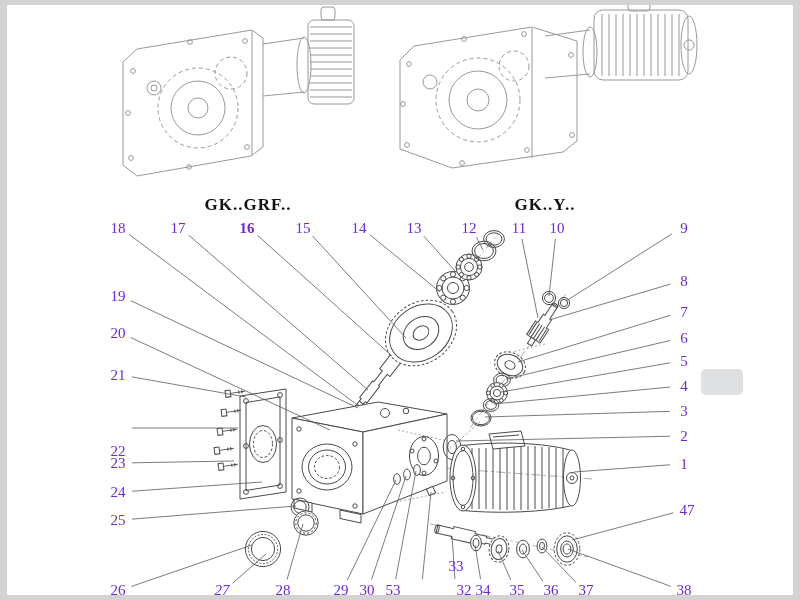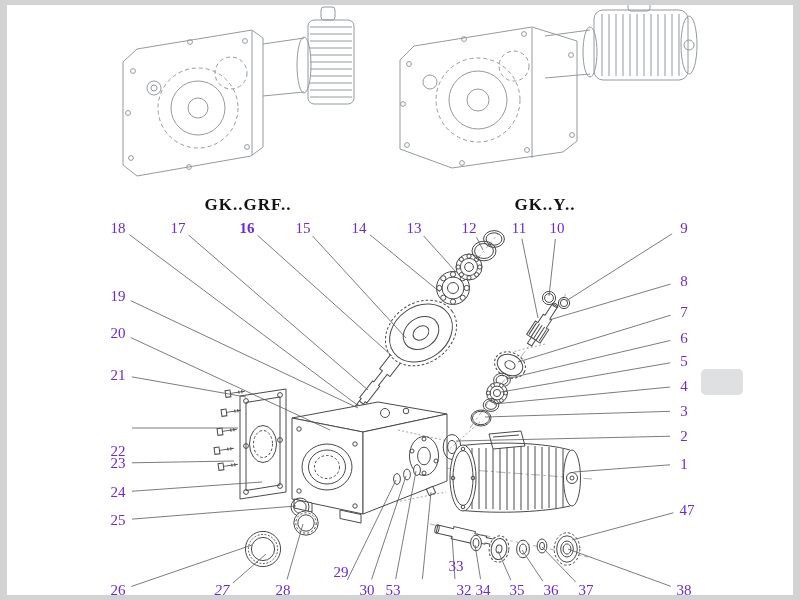--- a/index.html
+++ b/index.html
@@ -457,21 +457,21 @@
       <div class="callout" style="left: 118px; top: 296px;">19</div>
       <div class="callout" style="left: 118px; top: 333px;">20</div>
       <div class="callout" style="left: 118px; top: 375px;">21</div>
       <div class="callout" style="left: 118px; top: 451px;">22</div>
       <div class="callout" style="left: 118px; top: 463px;">23</div>
       <div class="callout" style="left: 118px; top: 492px;">24</div>
       <div class="callout" style="left: 118px; top: 520px;">25</div>
       <div class="callout" style="left: 118px; top: 590px;">26</div>
       <div class="callout" style="left: 222px; top: 590px; font-style: italic;">27</div>
       <div class="callout" style="left: 283px; top: 590px;">28</div>
-      <div class="callout" style="left: 341px; top: 572px;">29</div>
+      <div class="callout" style="left: 341px; top: 590px;">29</div>
       <div class="callout" style="left: 367px; top: 590px;">30</div>
       <div class="callout" style="left: 393px; top: 590px;">53</div>
       <div class="callout" style="left: 421px; top: 590px; margin-left: 43px;">32</div>
       <div class="callout" style="left: 456px; top: 566px;">33</div>
       <div class="callout" style="left: 483px; top: 590px;">34</div>
       <div class="callout" style="left: 517px; top: 590px;">35</div>
       <div class="callout" style="left: 551px; top: 590px;">36</div>
       <div class="callout" style="left: 586px; top: 590px;">37</div>
       <div class="callout" style="left: 684px; top: 590px;">38</div>
     </div>

